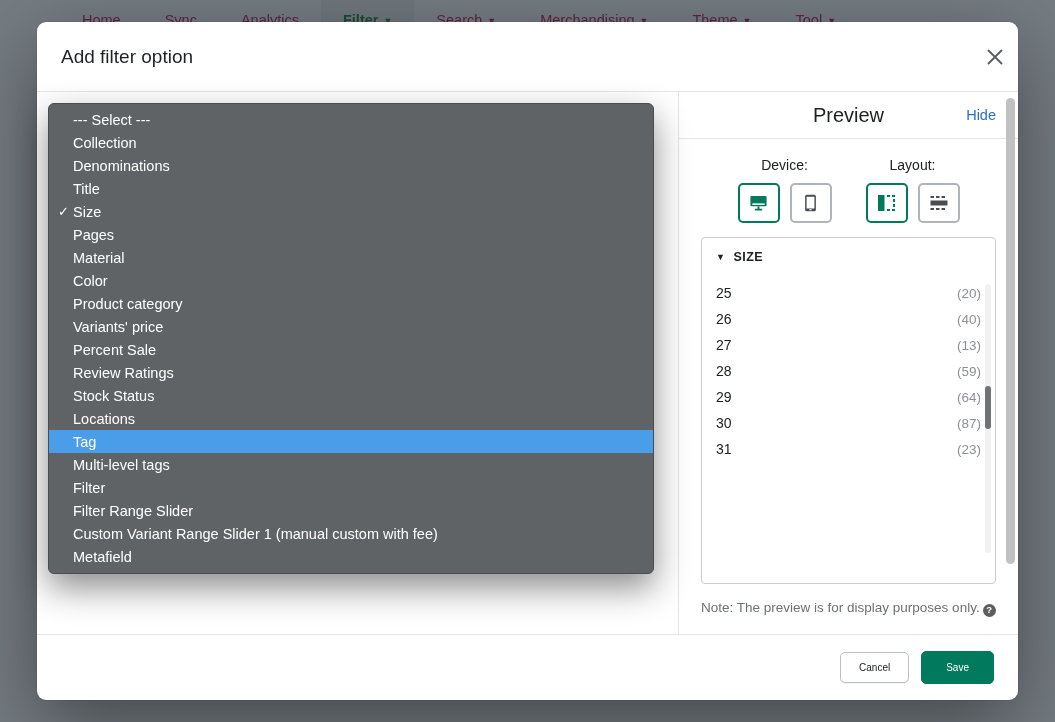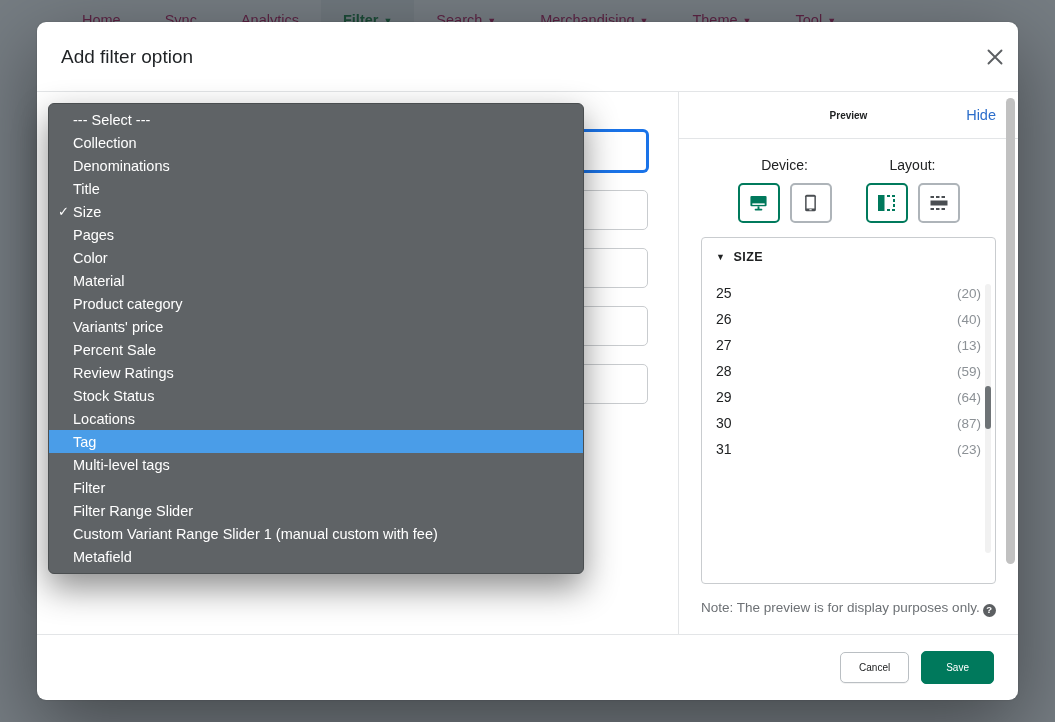--- a/index.html
+++ b/index.html
@@ -121,21 +121,21 @@
   }
   .preview-head {
     height: 47px;
     flex: 0 0 47px;
     display: flex; align-items: center;
     justify-content: center;
     position: relative;
     border-bottom: 1px solid #e3e5e7;
   }
   .preview-head-title {
-    font-size: 10px; color: #202223; font-weight: bold;
+    font-size: 20px; color: #202223;
   }
   .preview-hide {
     position: absolute; right: 22px; top: 50%;
     transform: translateY(-50%);
     color: #2c6ecb; font-size: 14.5px;
     cursor: pointer; text-decoration: none;
   }
   .preview-inner {
     flex: 1 1 auto;
     padding: 18px 22px 0 22px;
@@ -273,21 +273,21 @@
     background: #00795c;
     border: 1px solid #00795c;
     color: #ffffff;
     padding: 10px 24px;
   }
 
   
   .dropdown {
     position: absolute;
     left: 48px; top: 103px;
-    width: 536px;
+    width: 606px;
     background: #5f6366;
     border: 1px solid #4a4e50;
     border-radius: 6px;
     box-shadow: 0 14px 34px rgba(0,0,0,0.45);
     padding: 4px 0 5px 0;
     z-index: 50;
     overflow: hidden;
   }
   .dd-item {
     height: 23px;
@@ -503,22 +503,22 @@
   </div>
 </div>
 
 <div class="dropdown">
   <div class="dd-item">--- Select ---</div>
   <div class="dd-item">Collection</div>
   <div class="dd-item">Denominations</div>
   <div class="dd-item">Title</div>
   <div class="dd-item checked">Size</div>
   <div class="dd-item">Pages</div>
+  <div class="dd-item">Material</div>
   <div class="dd-item">Color</div>
-  <div class="dd-item">Material</div>
   <div class="dd-item">Product category</div>
   <div class="dd-item">Variants' price</div>
   <div class="dd-item">Percent Sale</div>
   <div class="dd-item">Review Ratings</div>
   <div class="dd-item">Stock Status</div>
   <div class="dd-item">Locations</div>
   <div class="dd-item highlight">Tag</div>
   <div class="dd-item">Multi-level tags</div>
   <div class="dd-item">Filter</div>
   <div class="dd-item">Filter Range Slider</div>

